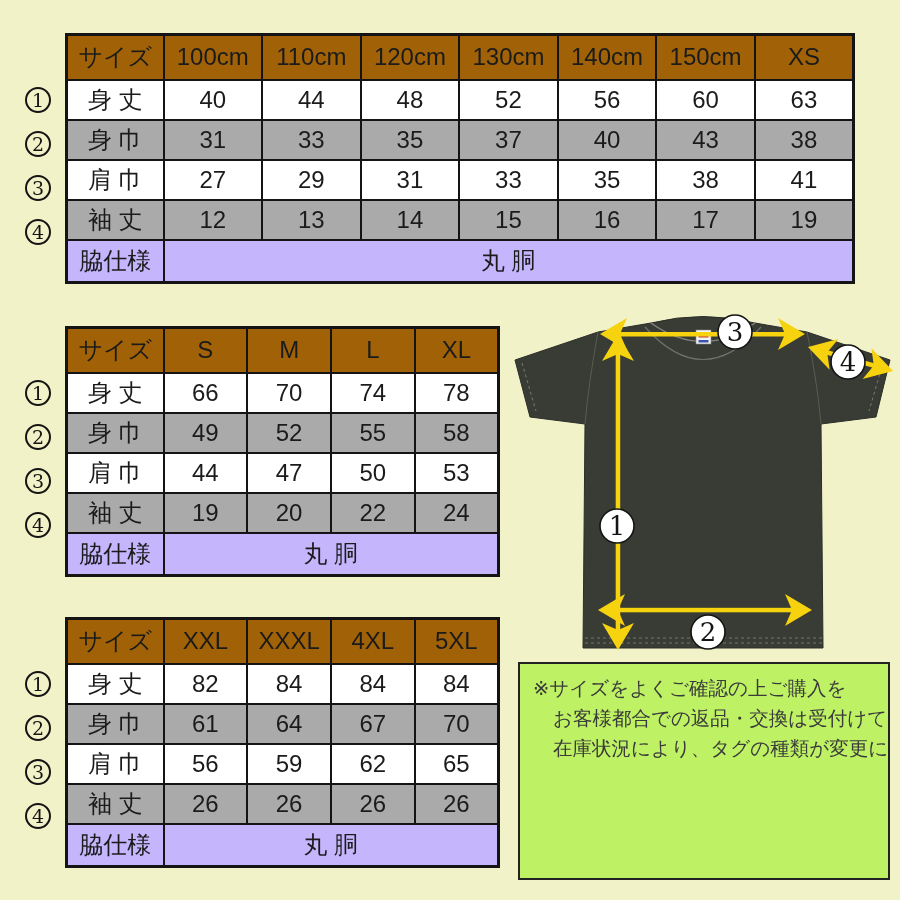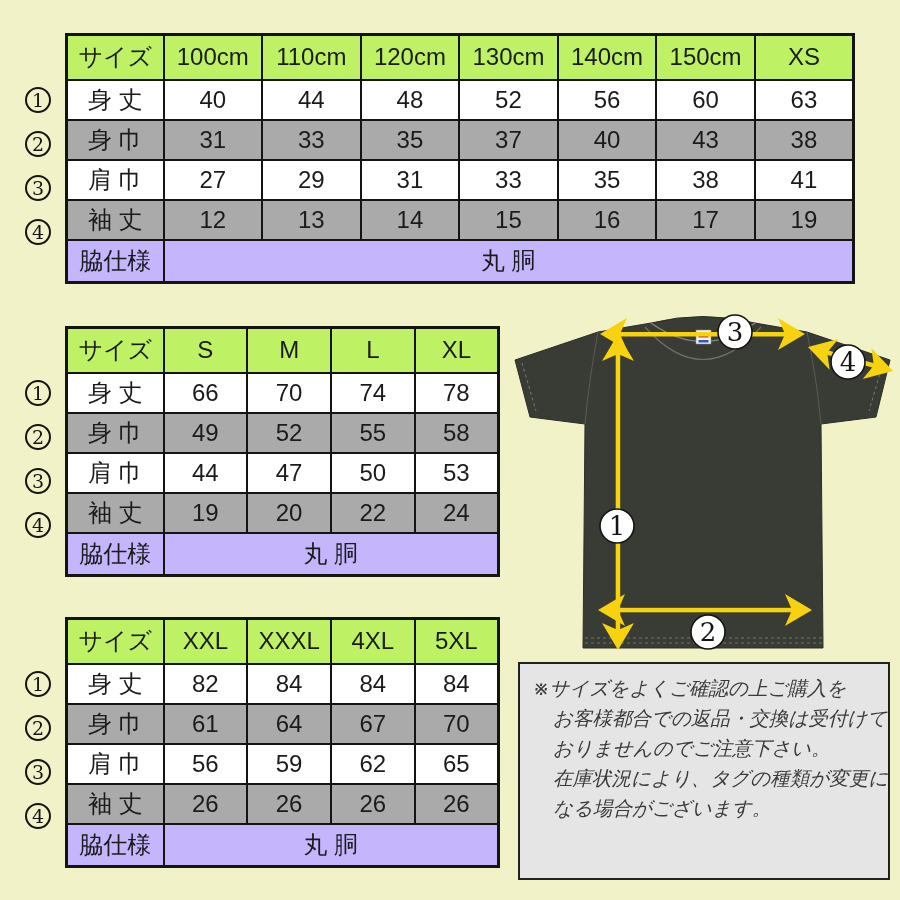--- a/index.html
+++ b/index.html
@@ -15,21 +15,21 @@
     border-collapse:collapse;table-layout:fixed;background:#fff;
     border:3px solid #141414;margin-left:40px;
   }
   .table-block th,.table-block td{
     border:2px solid #141414;text-align:center;vertical-align:middle;
     font-weight:400;font-size:24px;padding:0;overflow:hidden;white-space:nowrap;
   }
   .table-block thead tr{height:45px;}
   .table-block tbody tr{height:40px;}
   .table-block tfoot tr{height:43px;}
-  .table-block thead th{background:#bef264;}
+  .table-block thead th{background:#a16207;}
   .table-block tbody tr:nth-child(even){background:#aaaaaa;}
   .table-block tbody tr:nth-child(odd){background:#ffffff;}
   .table-block tfoot{background:#c4b5fd;}
   #t0 table{width:790px;}
   #t1 table,#t2 table{width:435px;}
   .table-block col.c-label{width:97px;}
   
   .num-badge{
     position:absolute;left:0;width:26px;height:26px;box-sizing:border-box;
     border:2px solid #141414;border-radius:50%;
@@ -39,22 +39,22 @@
   }
   
   #shirt-svg{position:absolute;left:505px;top:300px;}
   .shirt-badge-text{
     font-family:"DejaVu Serif","Liberation Serif",serif;
     font-size:26px;fill:#141414;
   }
   
   .note{
     position:absolute;left:518px;top:662px;width:372px;height:218px;
-    box-sizing:border-box;background:#e5e5e5;border:2px solid #222222;
-    padding:9px 8px 0 13px;font-size:19.5px;line-height:30px;color:#3a3a3a;font-style:italic;
+    box-sizing:border-box;background:#bef264;border:2px solid #222222;
+    padding:9px 8px 0 13px;font-size:19.5px;line-height:30px;color:#3a3a3a;
   }
   .note-line{padding-left:20px;white-space:nowrap;}
   .note-line:first-child{padding-left:0;}
 </style>
 </head>
 <body>
 
 <div id="canvas">
 
   <section class="table-block" id="t0" style="left:25px;top:33px;">
@@ -328,18 +328,16 @@
     </g>
     <g>
       <circle cx="343" cy="62" r="17" fill="#ffffff" stroke="#141414" stroke-width="1.6"></circle>
       <text class="shirt-badge-text" x="343" y="71" text-anchor="middle">4</text>
     </g>
   </svg>
 
   <div class="note">
       <div class="note-line">※サイズをよくご確認の上ご購入を</div>
       <div class="note-line">お客様都合での返品・交換は受付けて</div>
-      <div class="note-line">おりませんのでご注意下さい。</div>
       <div class="note-line">在庫状況により、タグの種類が変更に</div>
-      <div class="note-line">なる場合がございます。</div>
     </div>
 
 </div>
 
 </body></html>

